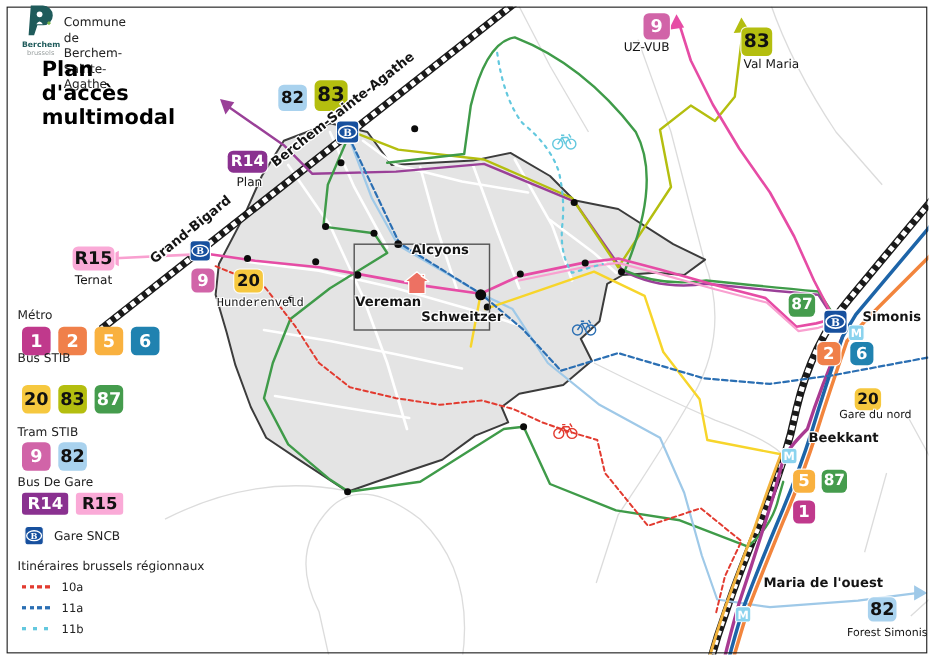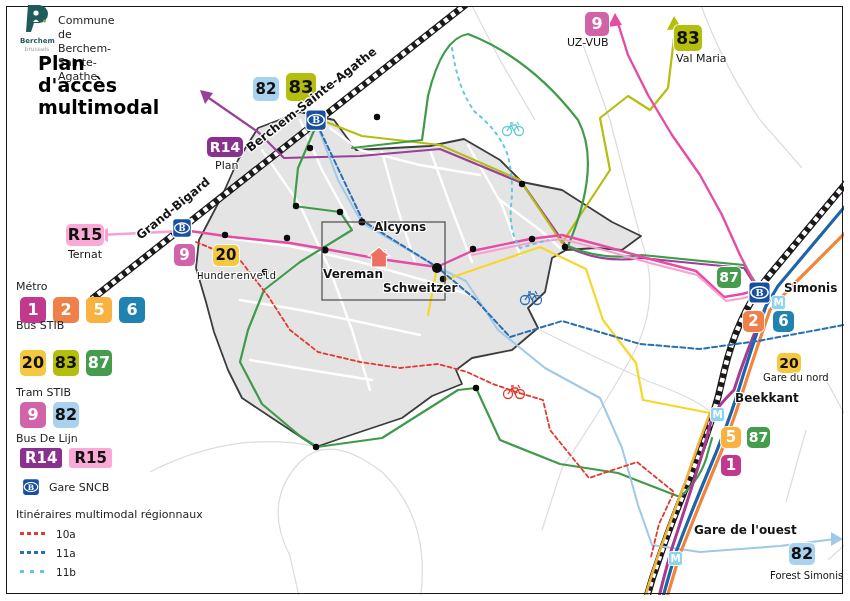--- a/index.html
+++ b/index.html
@@ -183,21 +183,21 @@
       <div class="maplabel" style="left: 676px; top: 52px; font-size: 11px;">Val Maria</div>
       <div class="maplabel" style="left: 215px; top: 159px; font-size: 11px;">Plan</div>
       <div class="maplabel" style="left: 68px; top: 248px; font-size: 11px;">Ternat</div>
       <div class="maplabel" style="left: 197px; top: 270px; font-size: 11px; font-family: Liberation Mono, monospace;">Hunderenveld</div>
       <div class="maplabel bold" style="left: 374px; top: 220px; font-size: 12px;">Alcyons</div>
       <div class="maplabel bold" style="left: 323px; top: 267px; font-size: 12px; text-align: right;">Vereman</div>
       <div class="maplabel bold" style="left: 383px; top: 281px; font-size: 12px;">Schweitzer</div>
       <div class="maplabel bold" style="left: 784px; top: 281px; font-size: 12px;">Simonis</div>
       <div class="maplabel" style="left: 763px; top: 372px; font-size: 10px;">Gare du nord</div>
       <div class="maplabel bold" style="left: 735px; top: 391px; font-size: 12px;">Beekkant</div>
-      <div class="maplabel bold" style="left: 694px; top: 523px; font-size: 12px;">Gare de l'ouest</div>
+      <div class="maplabel bold" style="left: 694px; top: 523px; font-size: 12px;">Maria de l'ouest</div>
       <div class="maplabel" style="left: 770px; top: 570px; font-size: 10px;">Forest Simonis</div>
       <div class="maplabel bold" style="left: 248px; top: 142px; font-size: 12px; transform: rotate(-38deg); transform-origin: left center;">Berchem-Sainte-Agathe</div>
       <div class="maplabel bold" style="left: 138px; top: 230px; font-size: 12px; transform: rotate(-39deg); transform-origin: left center;">Grand-Bigard</div>
       <div class="sicon" style="left: 305px; top: 109px;"><svg width="22" height="22" viewBox="0 0 24 24">
           <use href="#sym-sncb"></use>
         </svg></div>
       <div class="sicon" style="left: 172px; top: 218px;"><svg width="20" height="20" viewBox="0 0 24 24">
           <use href="#sym-sncb"></use>
         </svg></div>
       <div class="sicon" style="left: 748px; top: 281px;"><svg width="23" height="23" viewBox="0 0 24 24">
@@ -250,32 +250,32 @@
   <div class="lg-row" id="legend-bus" style="top:350px">
         <span class="lbadge" style="background: rgb(246, 200, 63); color: rgb(17, 17, 17);">20</span>
         <span class="lbadge" style="background: rgb(180, 190, 15); color: rgb(17, 17, 17);">83</span>
         <span class="lbadge" style="background: rgb(69, 156, 77); color: rgb(255, 255, 255);">87</span>
       </div>
   <div class="lg-label" style="top:386px">Tram STIB</div>
   <div class="lg-row" id="legend-tram" style="top:402px">
         <span class="lbadge" style="background: rgb(209, 100, 168); color: rgb(255, 255, 255);">9</span>
         <span class="lbadge" style="background: rgb(169, 210, 238); color: rgb(17, 17, 17);">82</span>
       </div>
-  <div class="lg-label" style="top:432px">Bus De Lijn</div>
+  <div class="lg-label" style="top:432px">Bus De Gare</div>
   <div class="lg-row" id="legend-delijn" style="top:448px">
         <span class="lbadge wide" style="background: rgb(138, 49, 144); color: rgb(255, 255, 255);">R14</span>
         <span class="lbadge wide" style="background: rgb(250, 170, 215); color: rgb(17, 17, 17);">R15</span>
       </div>
   <div class="lg-gare" style="top:478px">
     <svg width="18" height="18" viewBox="0 0 24 24">
           <use href="#sym-sncb"></use>
         </svg>
     <span>Gare SNCB</span>
   </div>
-  <div class="lg-label" style="top:508px">Itinéraires multimodal régionnaux</div>
+  <div class="lg-label" style="top:508px">Itinéraires brussels régionnaux</div>
   <div id="legend-cycling" style="top:524px">
         <div class="cyc-row">
           <span class="cyc-sample" style="background: repeating-linear-gradient(90deg, rgb(226, 59, 48) 0px, rgb(226, 59, 48) 4px, transparent 4px, transparent 7px);"></span>
           <span class="cyc-label">10a</span>
         </div>
         <div class="cyc-row">
           <span class="cyc-sample" style="background: repeating-linear-gradient(90deg, rgb(43, 111, 179) 0px, rgb(43, 111, 179) 4px, transparent 4px, transparent 7px);"></span>
           <span class="cyc-label">11a</span>
         </div>
         <div class="cyc-row">

